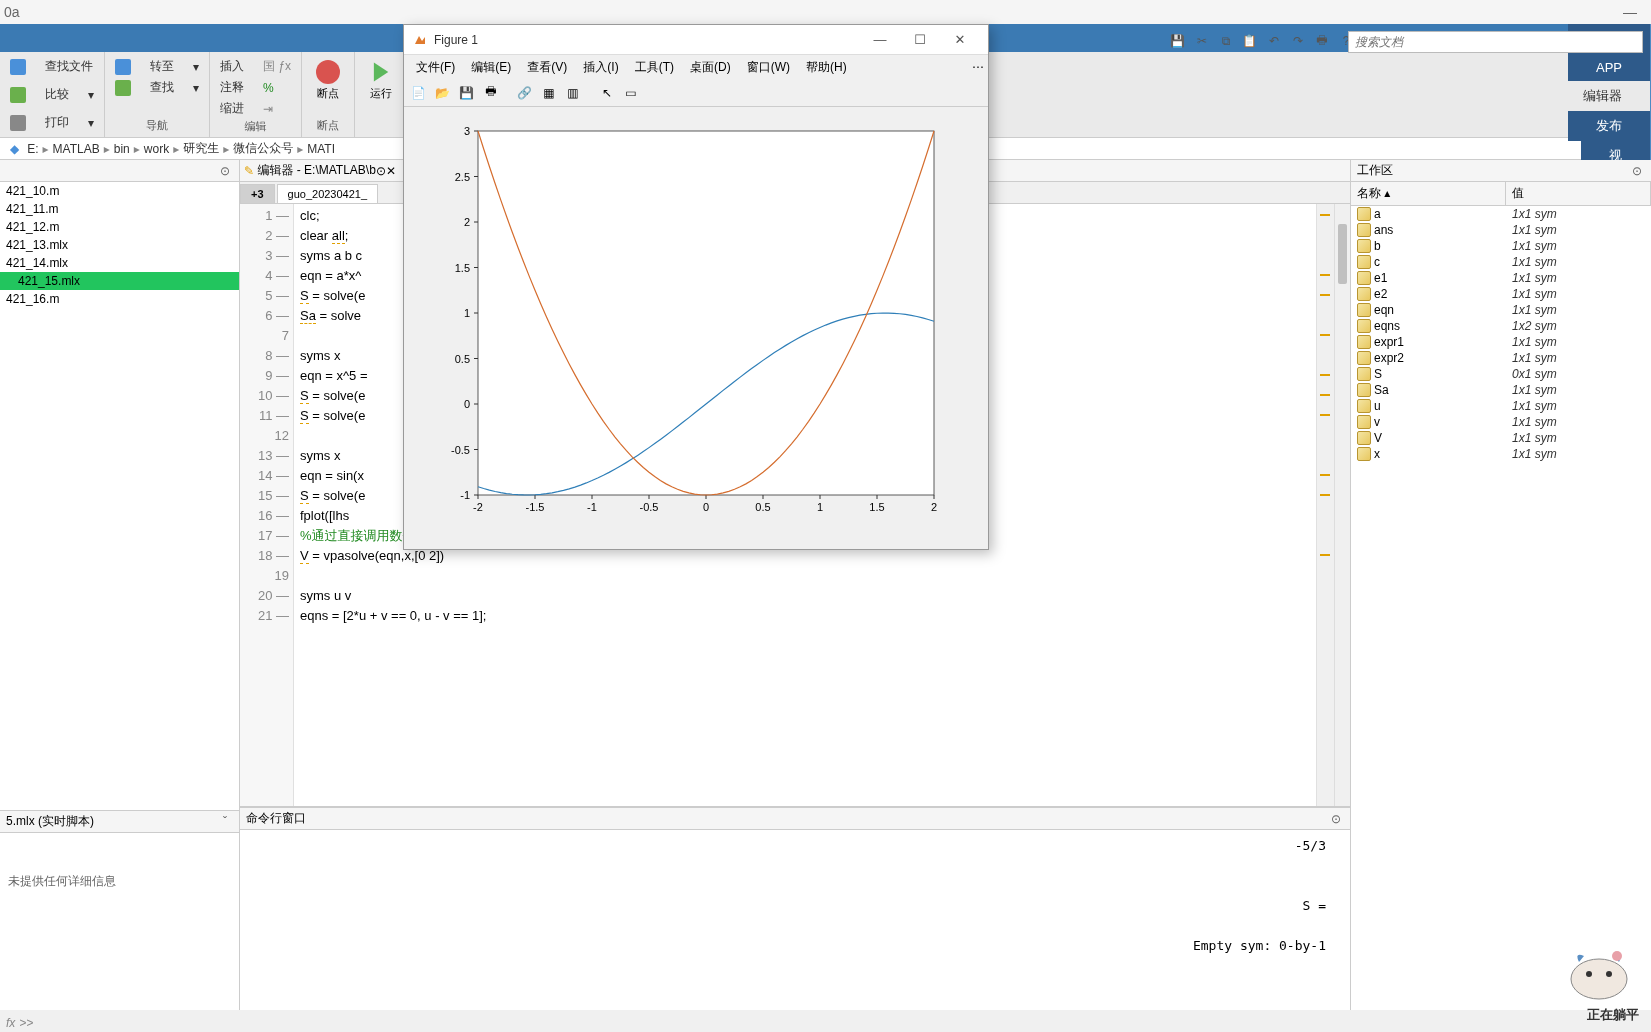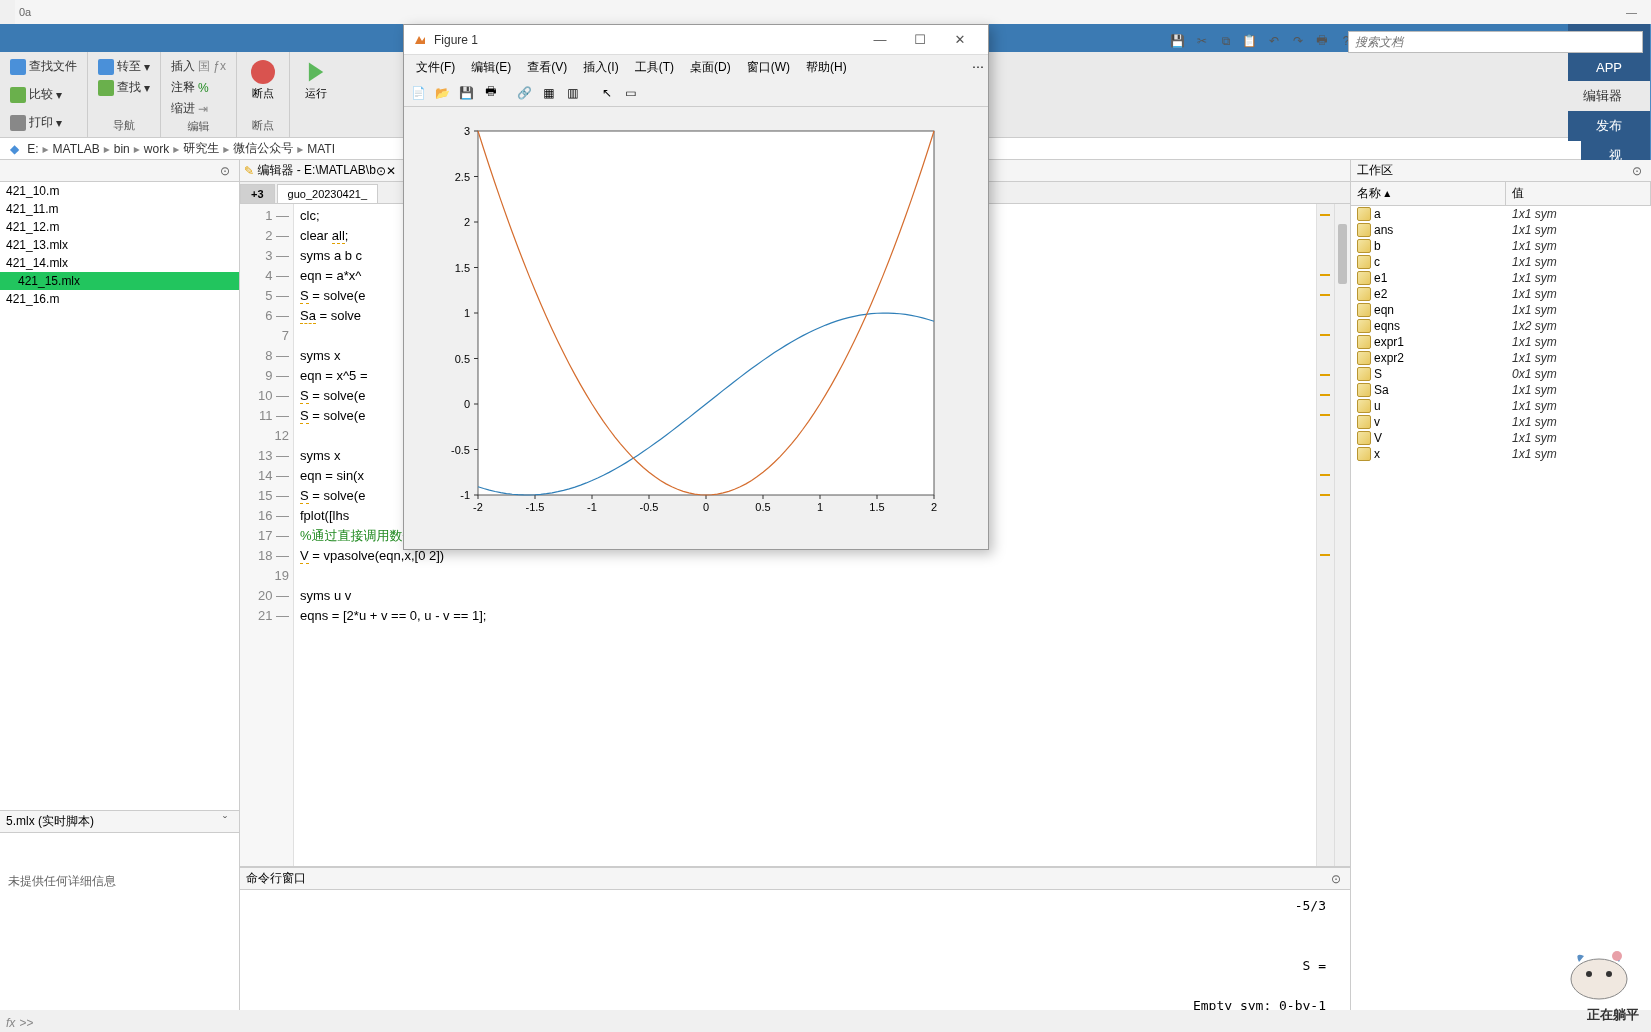--- a/index.html
+++ b/index.html
@@ -1,28 +1,28 @@
 <!DOCTYPE html>
 <html><head>
 <meta charset="utf-8">
 <style>
 * { box-sizing: border-box; margin: 0; padding: 0; font-family: "Microsoft YaHei", "Segoe UI", sans-serif; }
 body { background: #f0f0f0; width: 1651px; height: 1032px; overflow: hidden; position: relative; font-size: 12px; }
 
-.titlebar { height: 24px; background: #f5f5f5; display: flex; align-items: center; padding: 0 4px; color: #666; font-size: 11px; margin-left: 15px; }
+.titlebar { height: 24px; background: #f5f5f5; display: flex; align-items: center; padding: 0 4px; color: #666; font-size: 14px; }
 .titlebar .spacer { flex: 1; }
 
 .tabstrip { height: 28px; background: #3b7ab3; display: flex; align-items: flex-end; flex-direction: column; }
 .tabstrip .tab { padding: 6px 28px; background: #2e5a8a; color: #fff; font-size: 13px; border-right: 1px solid #4c8bc4; cursor: pointer; }
 .tabstrip .tab.active { background: #eaeaea; color: #333; }
 
 .toolstrip { height: 86px; background: #eaeaea; border-bottom: 1px solid #ccc; display: flex; align-items: stretch; }
 .toolgroup { border-right: 1px solid #ccc; padding: 4px 6px; display: flex; flex-direction: column; justify-content: space-between; }
 .toolgroup-label { text-align: center; font-size: 11px; color: #555; }
-.tbtn { display: flex; align-items: center; gap: 3px; padding: 2px 4px; font-size: 12px; color: #333; cursor: pointer; border-radius: 2px; }
+.tbtn { display: flex; align-items: center; gap: 19px; padding: 2px 4px; font-size: 12px; color: #333; cursor: pointer; border-radius: 2px; }
 .tbtn .icn { width: 16px; height: 16px; display: inline-block; background: #888; border-radius: 2px; }
 .bigbtn { display: flex; flex-direction: column; align-items: center; justify-content: center; padding: 4px 8px; cursor: pointer; font-size: 11px; }
 .bigbtn .bigicn { width: 24px; height: 24px; background: #888; border-radius: 3px; margin-bottom: 2px; }
 
 .qat { position: absolute; top: 30px; right: 270px; display: flex; gap: 2px; align-items: center; }
 .qat .qbtn { width: 22px; height: 22px; display: flex; align-items: center; justify-content: center; cursor: pointer; color: #555; }
 .searchdoc { position: absolute; top: 31px; right: 8px; width: 295px; }
 .searchdoc input { width: 100%; height: 22px; border: 1px solid #bbb; padding: 0 6px; font-size: 12px; font-style: italic; color: #999; }
 
 .breadcrumb { height: 22px; background: #fff; border-bottom: 1px solid #ccc; display: flex; align-items: center; padding: 0 6px; font-size: 12px; color: #333; }
@@ -52,21 +52,21 @@
 .gutter .ln { height: 20px; }
 .code-area { flex: 1; padding: 2px 6px; line-height: 20px; white-space: pre; position: relative; }
 .code-area .cl { height: 20px; }
 .cmt { color: #228b22; }
 .squig { border-bottom: 1px dashed #e0a000; }
 .right-strip { width: 18px; background: #f0f0f0; border-left: 1px solid #e0e0e0; position: relative; }
 .right-strip .mark { position: absolute; left: 3px; width: 10px; height: 2px; background: #e0a000; }
 .scrollbar-v { width: 16px; background: #f0f0f0; border-left: 1px solid #ddd; }
 .vsgrip { background: #c0c0c0; height: 60px; margin: 20px 3px; border-radius: 2px; }
 
-.cmd-panel { height: 144px; border-top: 2px solid #ccc; display: flex; flex-direction: column; }
+.cmd-panel { height: 204px; border-top: 2px solid #ccc; display: flex; flex-direction: column; }
 .cmd-body { flex: 1; padding: 6px 24px; font-family: Consolas, monospace; font-size: 13px; line-height: 20px; overflow: auto; white-space: pre; position: relative; text-align: right; }
 .cmd-prompt { position: absolute; bottom: 0; left: 0; right: 0; padding: 2px 6px; font-style: italic; color: #888; display: flex; align-items: flex-end; gap: 4px; margin-top: 44px; }
 
 .right-col { width: 300px; background: #fff; display: flex; flex-direction: column; }
 .ws-table { flex: 1; overflow: auto; }
 .ws-head { display: flex; background: #f5f5f5; border-bottom: 1px solid #ccc; font-size: 12px; }
 .ws-head .wcol { padding: 3px 6px; border-right: 1px solid #ccc; }
 .ws-row { display: flex; font-size: 12px; padding: 0; }
 .ws-row .wcol { padding: 1px 6px; display: flex; align-items: center; gap: 3px; }
 .ws-row .wcol.val { font-style: italic; color: #333; }

